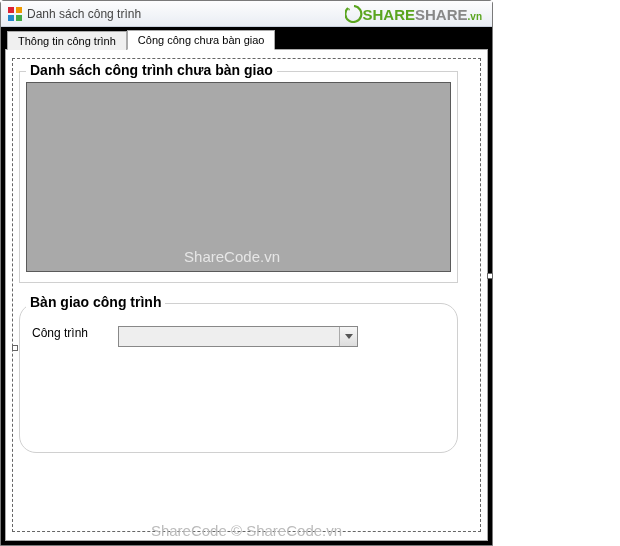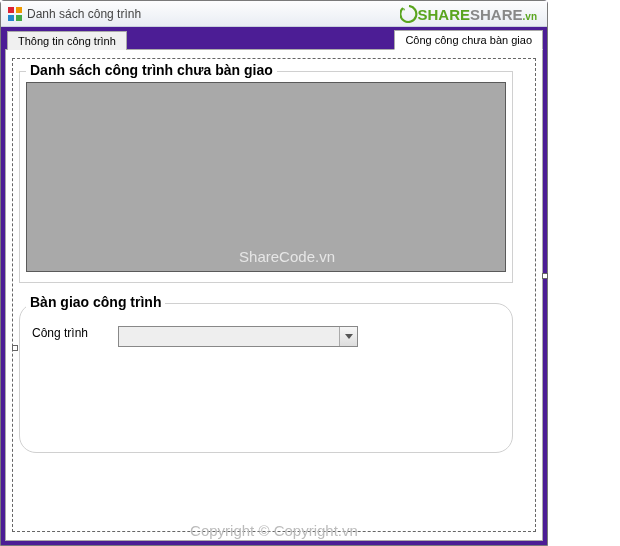--- a/index.html
+++ b/index.html
@@ -6,23 +6,23 @@
     body {
       font-family: Tahoma, "Segoe UI", sans-serif;
       font-size: 11px;
       background: #fff;
       width: 620px;
       height: 546px;
       overflow: hidden;
       position: relative;
     }
     .window {
-      width: 548px;
+      width: 493px;
       height: 546px;
-      background: #4c1d95;
+      background: #000000;
       border: 1px solid #7a7a7a;
       border-radius: 4px 4px 0 0;
       position: relative;
     }
     .titlebar {
       height: 26px;
       background: linear-gradient(#fdfdfe, #e9edf3);
       border-bottom: 1px solid #c8d0dc;
       display: flex;
       align-items: center;
@@ -53,21 +53,20 @@
     .client {
       position:absolute;
       top:27px; left:4px; right:4px; bottom:4px;
     }
     .tabstrip {
       display:flex;
       align-items:flex-end;
       height:22px;
       border-bottom:1px solid #aaa;
       padding-left:2px;
-      justify-content:space-between;
     }
     .tab {
       padding:3px 10px 3px 10px;
       border:1px solid #aaa;
       border-bottom:none;
       background:#f0f0f0;
       margin-right:0;
       font-size:11px;
       position:relative;
       top:1px;
@@ -244,14 +243,14 @@
           </div>
         </div>
 
         <div class="left-handle"></div>
       </div>
     </div>
   </div>
 
   <div class="right-handle"></div>
 
-  <div class="footer-wm">Copyright © Copyright.vn</div>
+  <div class="footer-wm">ShareCode © ShareCode.vn</div>
 </div>
 
 </body></html>

